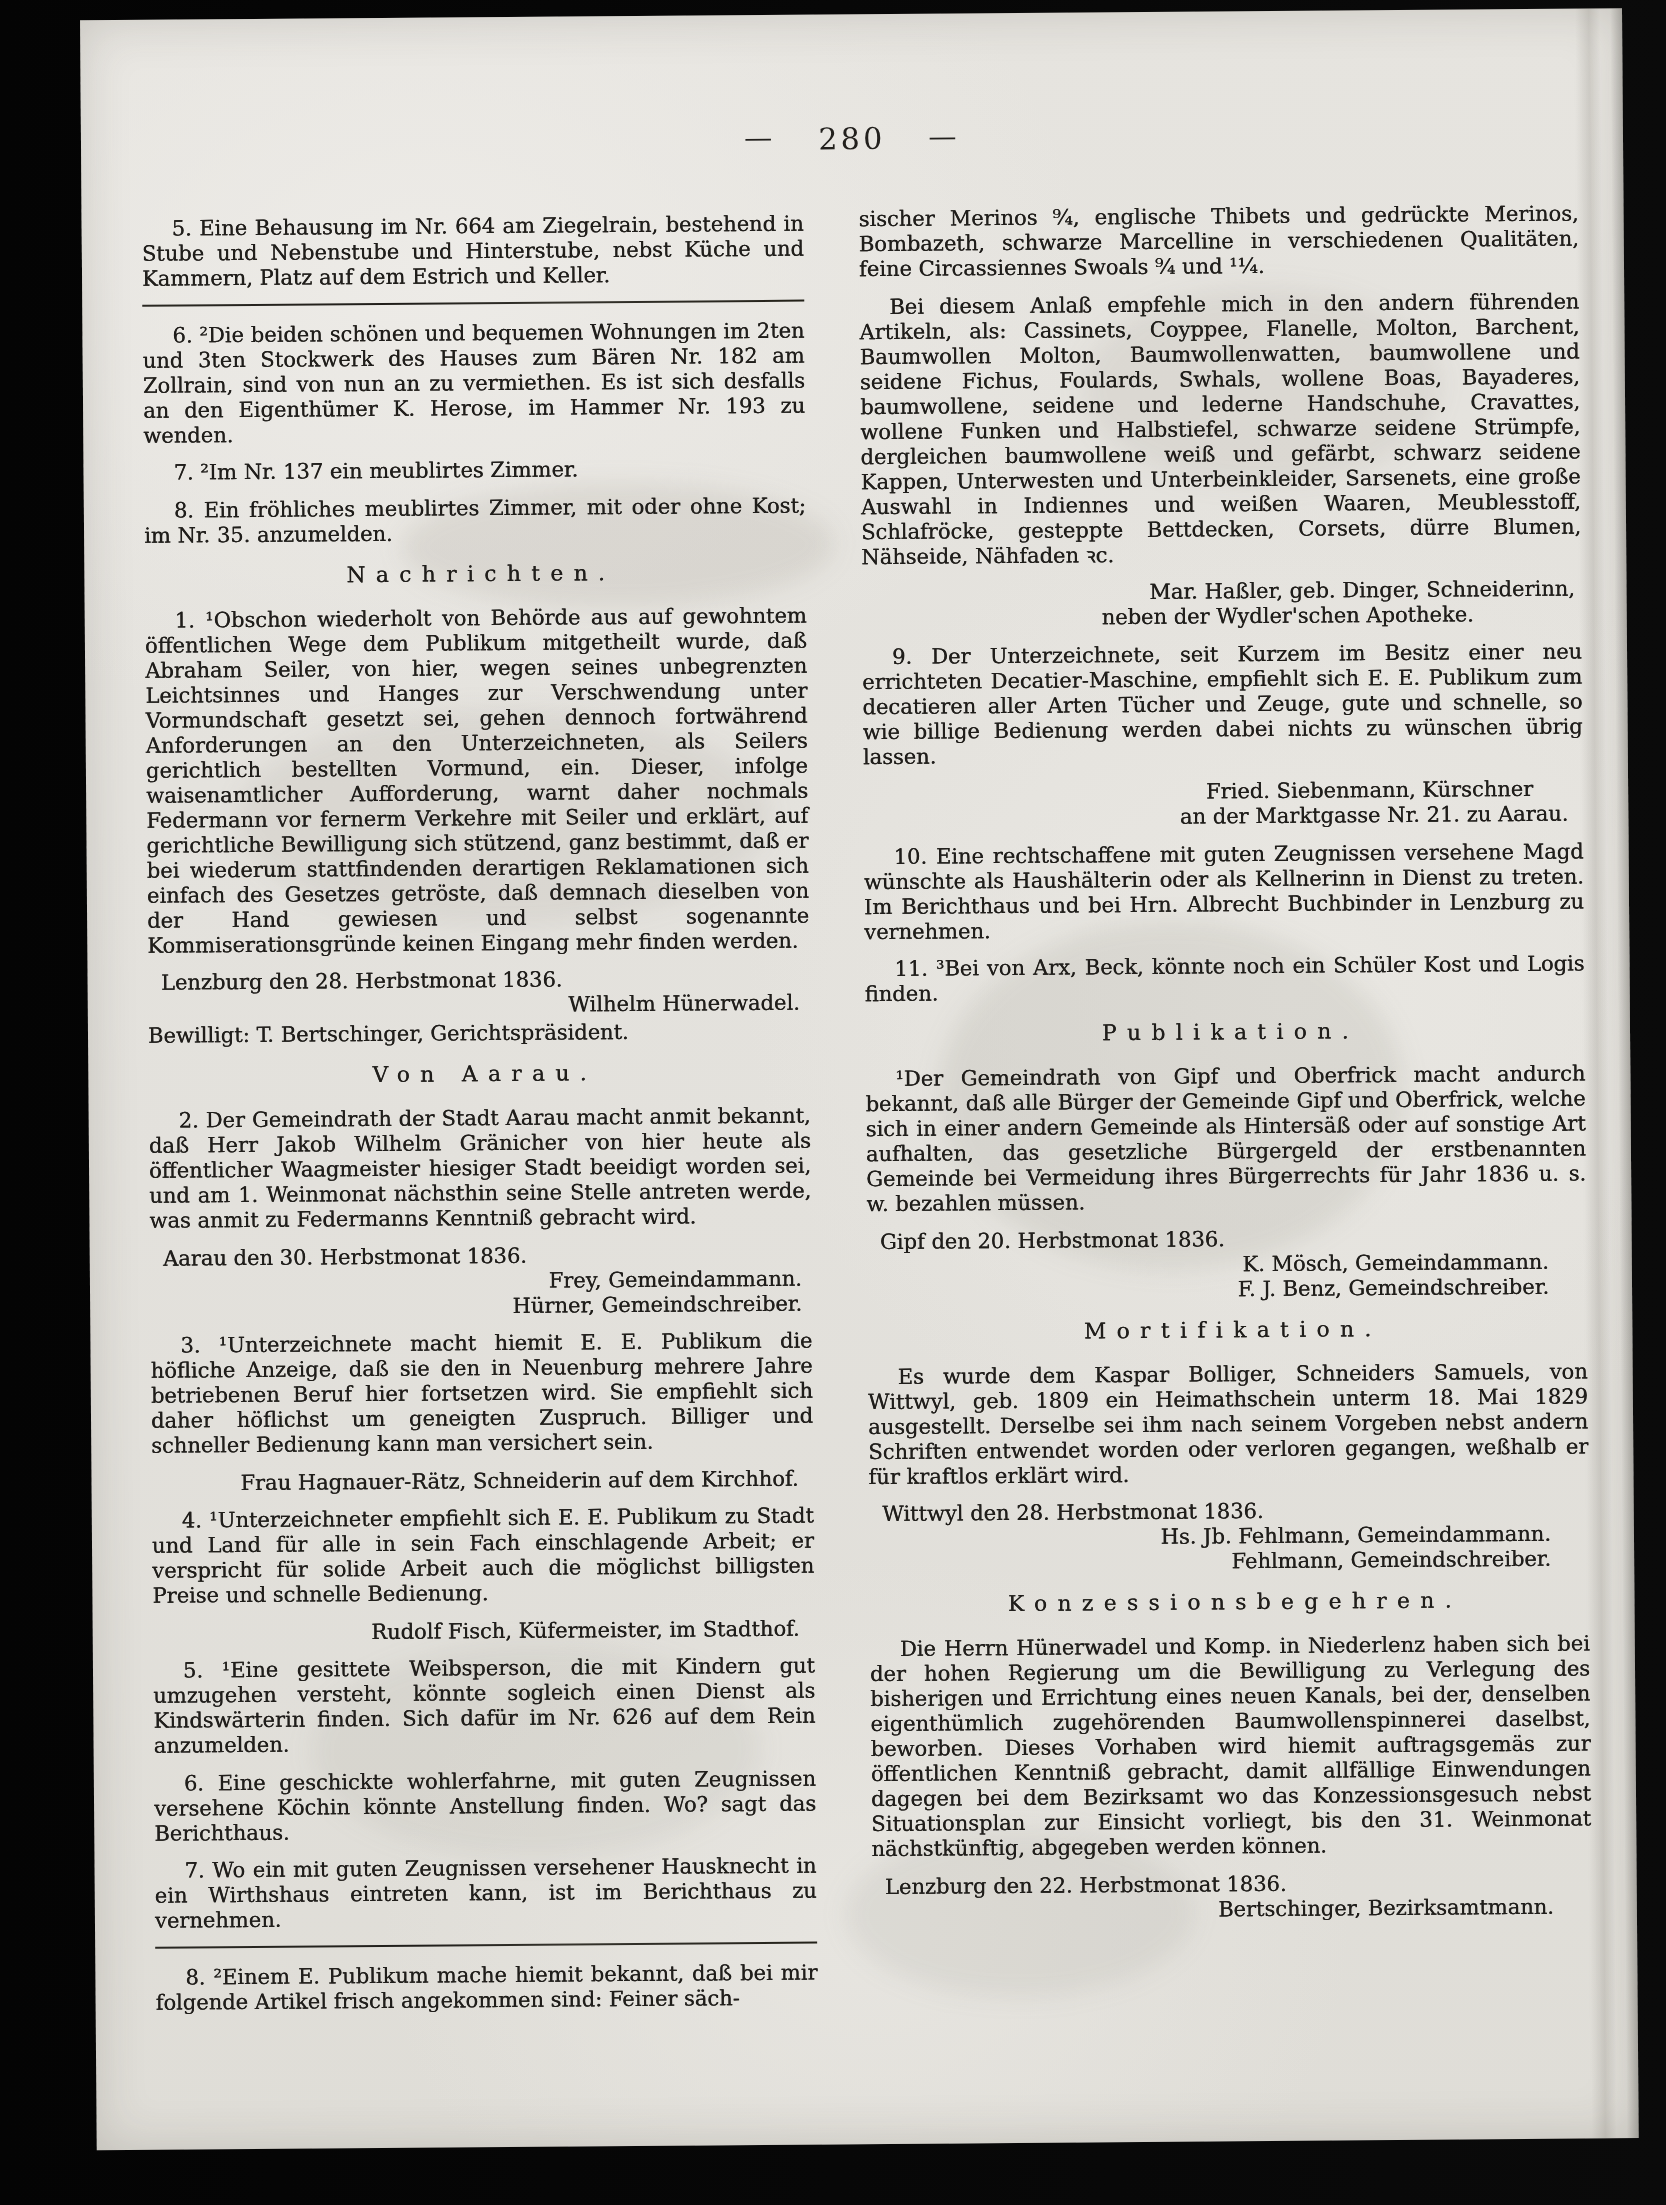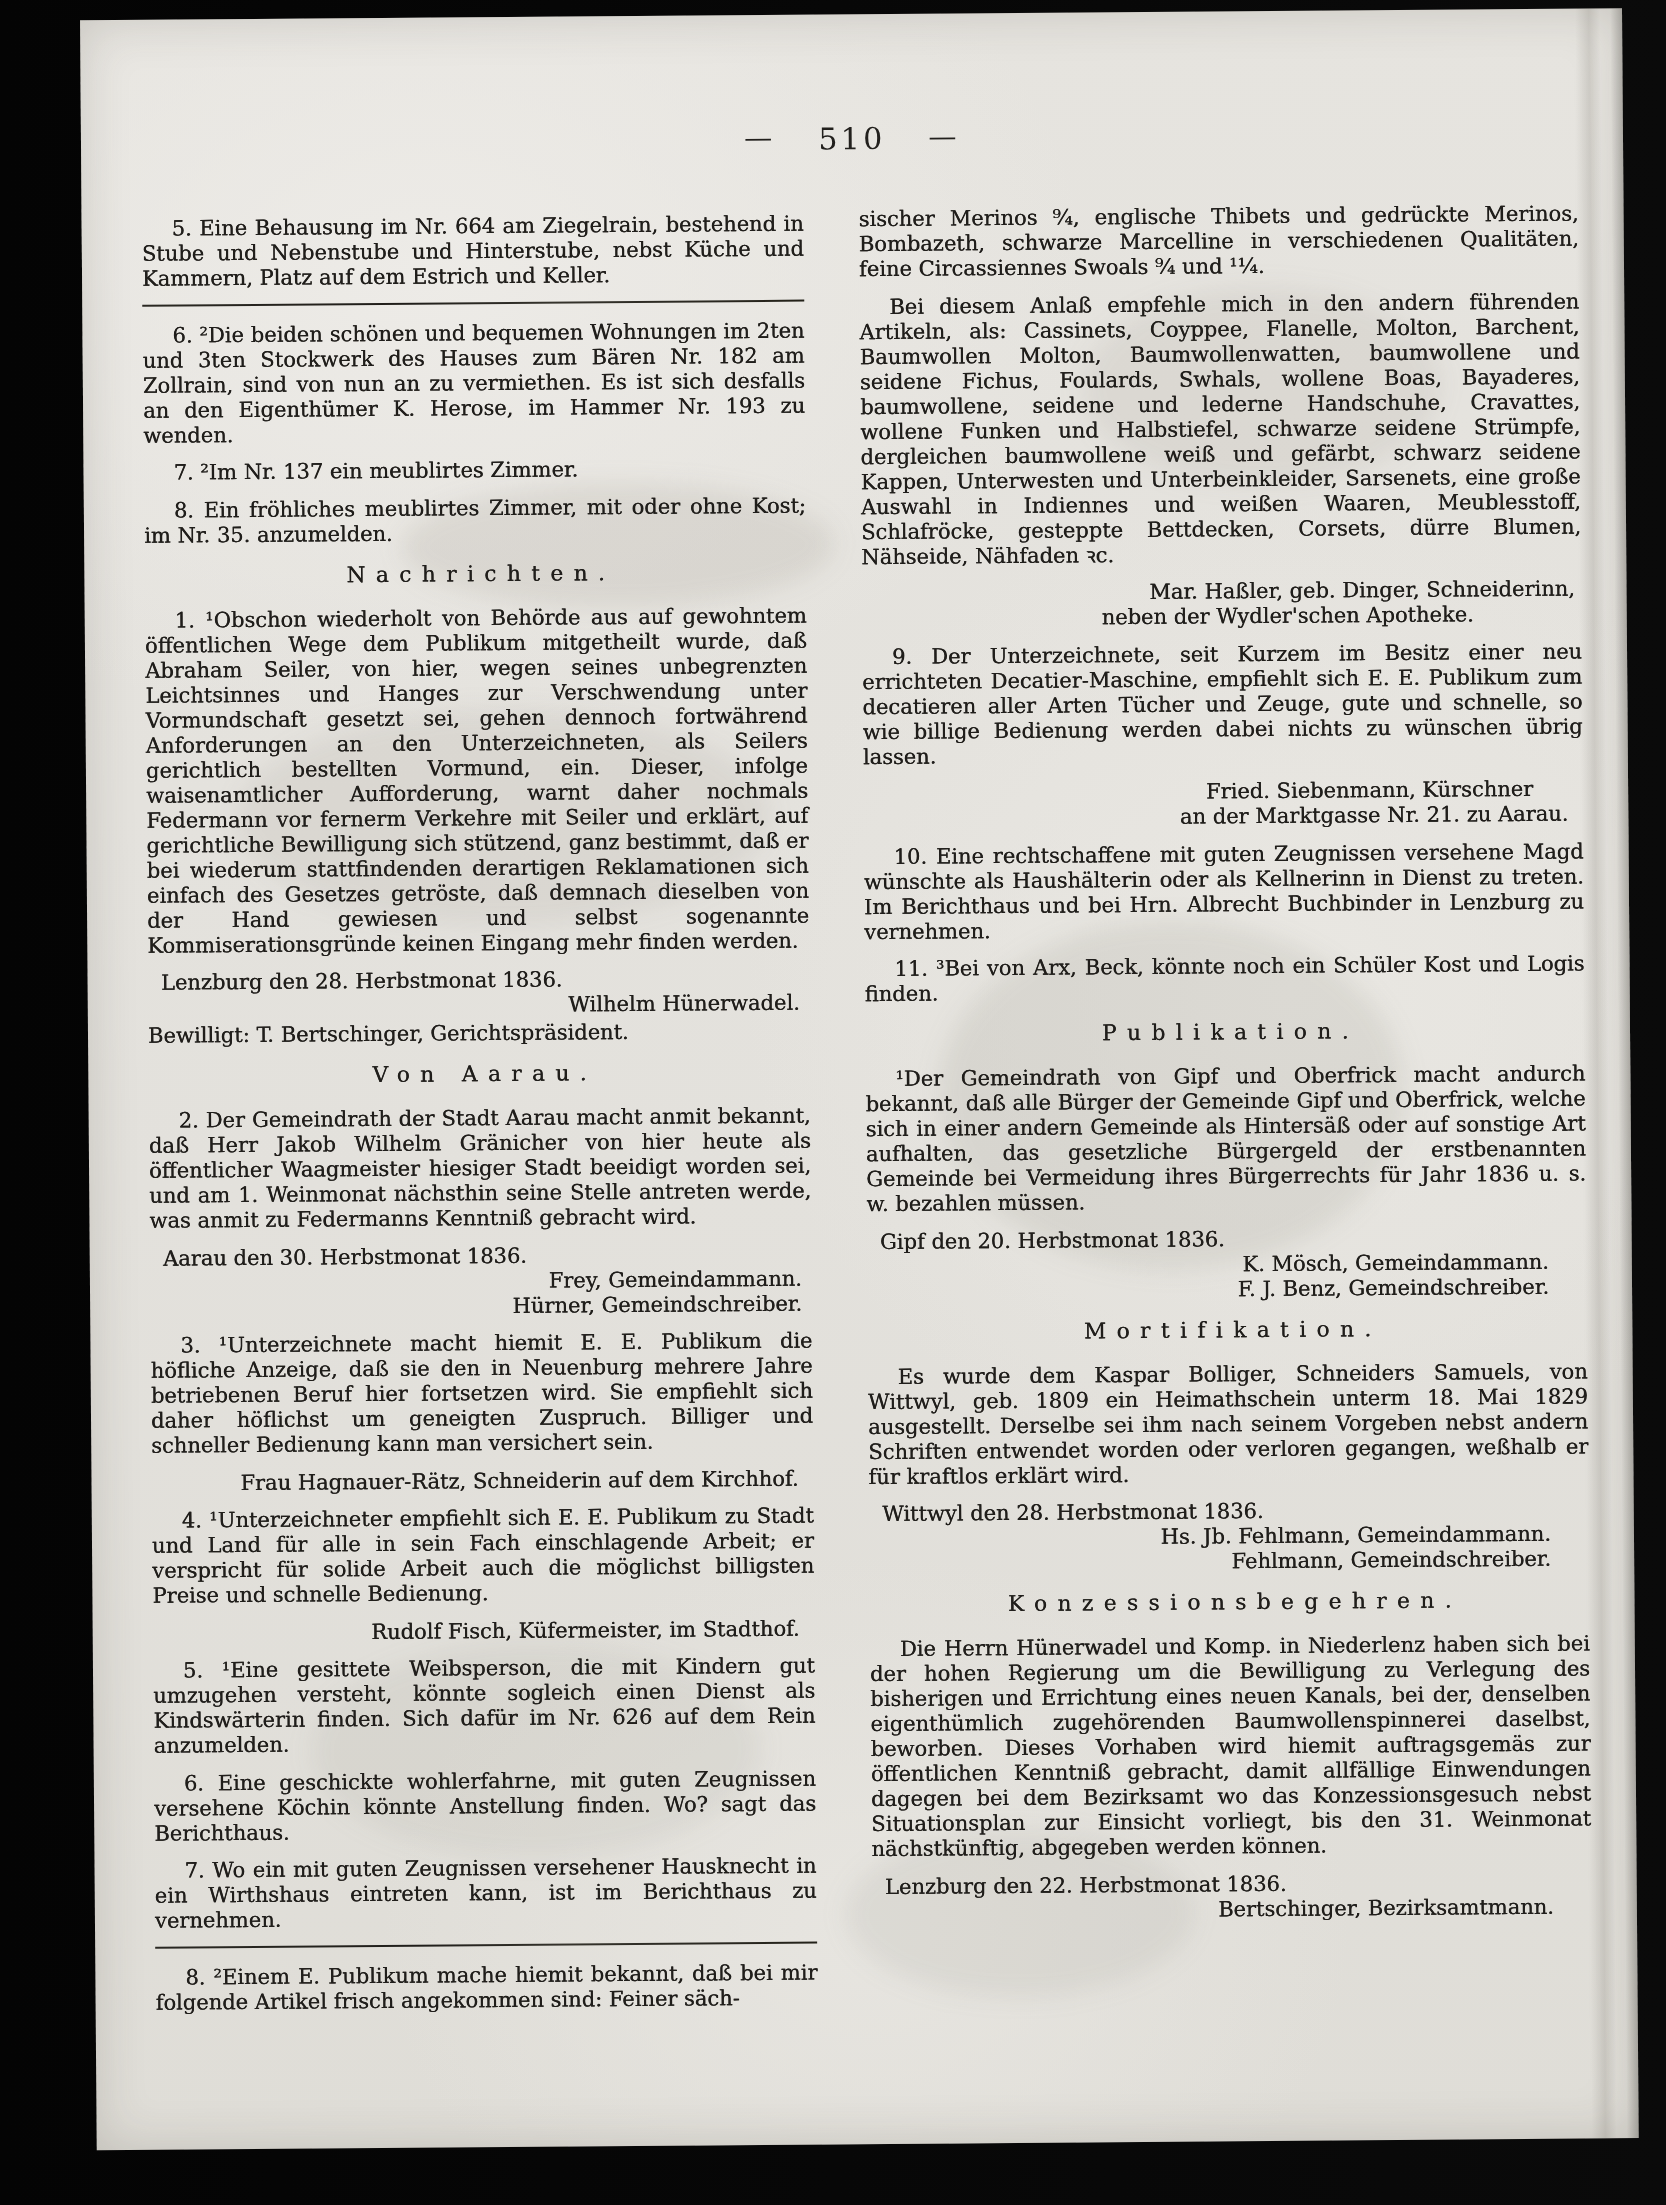--- a/index.html
+++ b/index.html
@@ -75,21 +75,21 @@
     <div class="stain s2"></div>
     <div class="stain s3"></div>
     <div class="stain s4"></div>
     <div class="stain s5"></div>
     <div class="stain s6"></div>
     <div class="edge-crease"></div>
     <div class="edge-dark"></div>
 
     <div class="pagehead">
       <span class="dash">—</span>
-      <span>510</span>
+      <span>280</span>
       <span class="dash">—</span>
     </div>
 
     <div class="col col-left">
       <p class="p">5. Eine Behausung im Nr. 664 am Ziegelrain, bestehend in Stube und Nebenstube und Hinterstube, nebst Küche und Kammern, Platz auf dem Estrich und Keller.</p>
       <div class="rule"></div>
       <p class="p">6. ²Die beiden schönen und bequemen Wohnungen im 2ten und 3ten Stockwerk des Hauses zum Bären Nr. 182 am Zollrain, sind von nun an zu vermiethen. Es ist sich desfalls an den Eigenthümer K. Herose, im Hammer Nr. 193 zu wenden.</p>
       <p class="p">7. ²Im Nr. 137 ein meublirtes Zimmer.</p>
       <p class="p">8. Ein fröhliches meublirtes Zimmer, mit oder ohne Kost; im Nr. 35. anzumelden.</p>
       <p class="h">Nachrichten.</p>

